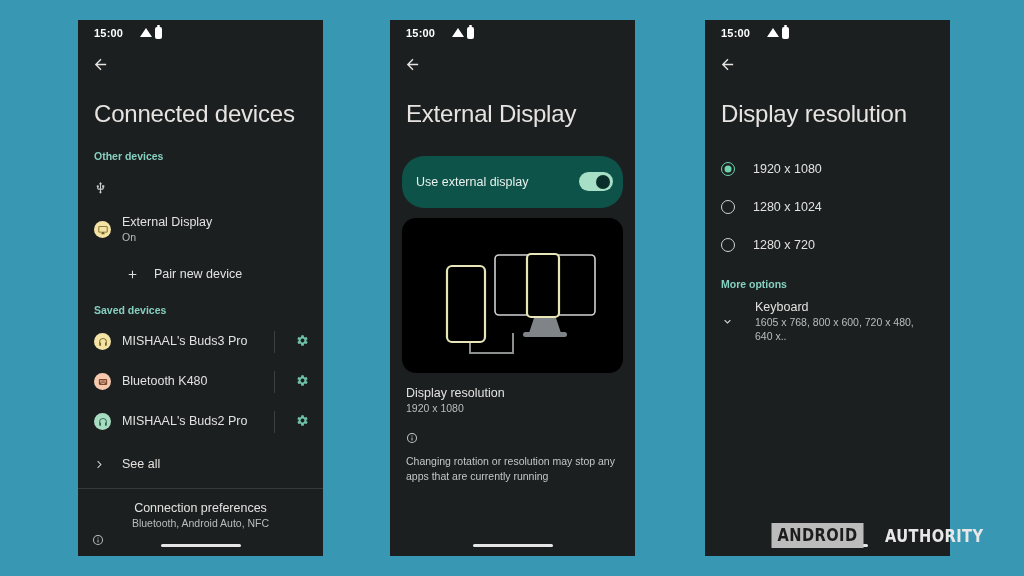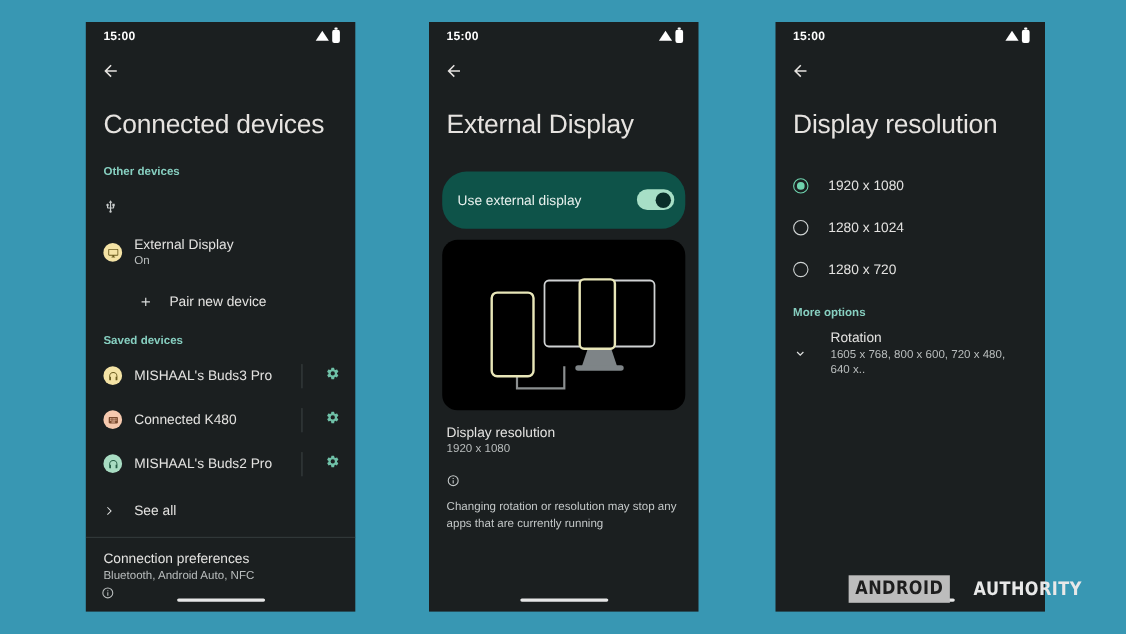--- a/index.html
+++ b/index.html
@@ -23,21 +23,21 @@
   }
   #phone-1 { left: 78px; }
   #phone-2 { left: 390px; }
   #phone-3 { left: 705px; }
 
   
   .statusbar {
     height: 26px;
     display: flex;
     align-items: center;
-    justify-content: space-between;
+    justify-content: flex-start;
     padding: 0 14px 0 16px;
     gap: 17px;
   }
   .status-time {
     color: #ffffff;
     font-size: 11px;
     font-weight: bold;
     letter-spacing: 0.2px;
   }
   .status-icons { display: flex; align-items: center; gap: 3px; }
@@ -318,21 +318,21 @@
   </div>
 
   <div class="row" style="margin-top:4px;">
     <span class="row-ico">
       <span class="avatar av-peach">
         <svg width="10" height="10" viewBox="0 0 24 24">
           <path d="M20 5H4c-1.1 0-2 .9-2 2v10c0 1.1.9 2 2 2h16c1.1 0 2-.9 2-2V7c0-1.1-.9-2-2-2zm-9 3h2v2h-2V8zm0 3h2v2h-2v-2zM8 8h2v2H8V8zm0 3h2v2H8v-2zm-1 2H5v-2h2v2zm0-3H5V8h2v2zm9 7H8v-2h8v2zm0-4h-2v-2h2v2zm0-3h-2V8h2v2zm3 3h-2v-2h2v2zm0-3h-2V8h2v2z" fill="#7a4a2e"></path>
         </svg>
       </span>
     </span>
-    <span class="row-title" style="padding-left:2px; flex:1;">Connected K480</span>
+    <span class="row-title" style="padding-left:2px; flex:1;">Bluetooth K480</span>
     <span class="row-divider-wrap">
         <span class="vdiv"></span>
       </span>
     <span class="gear">
       <svg width="13" height="13" viewBox="0 0 24 24">
         <path d="M19.14 12.94c.04-.3.06-.61.06-.94 0-.32-.02-.64-.07-.94l2.03-1.58a.49.49 0 0 0 .12-.61l-1.92-3.32a.49.49 0 0 0-.59-.22l-2.39.96a7.03 7.03 0 0 0-1.62-.94l-.36-2.54a.48.48 0 0 0-.48-.41h-3.84a.48.48 0 0 0-.48.41l-.36 2.54c-.59.24-1.13.57-1.62.94l-2.39-.96a.49.49 0 0 0-.59.22L2.74 8.87c-.12.21-.08.47.12.61l2.03 1.58c-.05.3-.09.63-.09.94s.02.64.07.94L2.84 14.5a.49.49 0 0 0-.12.61l1.92 3.32c.12.22.37.29.59.22l2.39-.96c.5.38 1.03.7 1.62.94l.36 2.54c.05.24.24.41.48.41h3.84c.24 0 .44-.17.48-.41l.36-2.54c.59-.24 1.13-.56 1.62-.94l2.39.96c.22.08.47 0 .59-.22l1.92-3.32a.49.49 0 0 0-.12-.61l-2.02-1.56zM12 15.6A3.6 3.6 0 1 1 12 8.4a3.6 3.6 0 0 1 0 7.2z" fill="#6fc0a7"></path>
       </svg>
     </span>
   </div>
 
@@ -359,21 +359,21 @@
     <span class="row-ico">
       <svg width="11" height="11" viewBox="0 0 24 24">
         <path d="M8.6 4 7.2 5.4 13.8 12l-6.6 6.6L8.6 20l8-8z" fill="#dcdedd"></path>
       </svg>
     </span>
     <span class="row-title" style="padding-left:2px;">See all</span>
   </div>
 
   <div class="hdivider"></div>
 
-  <div style="padding:12px 16px 0 16px;">
+  <div style="padding:12px 16px 0 16px;text-align:center;">
     <div class="row-title">Connection preferences</div>
     <div class="row-sub">Bluetooth, Android Auto, NFC</div>
   </div>
 
   <span class="info-dot">
     <svg width="12" height="12" viewBox="0 0 24 24">
       <path d="M12 2a10 10 0 1 0 0 20 10 10 0 0 0 0-20zm0 18a8 8 0 1 1 0-16 8 8 0 0 1 0 16zm-1-13h2v2h-2V7zm0 4h2v6h-2v-6z" fill="#b8bcbc"></path>
     </svg>
   </span>
   <div class="home-ind"></div>
@@ -476,21 +476,21 @@
   <div style="height:16px"></div>
   <div class="section-label">More options</div>
 
   <div class="adv-row" style="margin-top:10px;">
     <span class="chev-wrap">
       <svg width="13" height="13" viewBox="0 0 24 24">
         <path d="M7.4 8.6 12 13.2l4.6-4.6L18 10l-6 6-6-6z" fill="#dcdedd"></path>
       </svg>
     </span>
     <span class="adv-text">
-      <span class="row-title" style="display:block">Rotation</span>
+      <span class="row-title" style="display:block">Keyboard</span>
       <span class="row-sub" style="display:block">1605 x 768, 800 x 600, 720 x 480, 640 x..</span>
     </span>
   </div>
 
   <div class="home-ind"></div>
 </div>
 
 <div class="watermark">
   <span class="wm-android">ANDROID</span>
   <span class="wm-authority">AUTHORITY</span>

